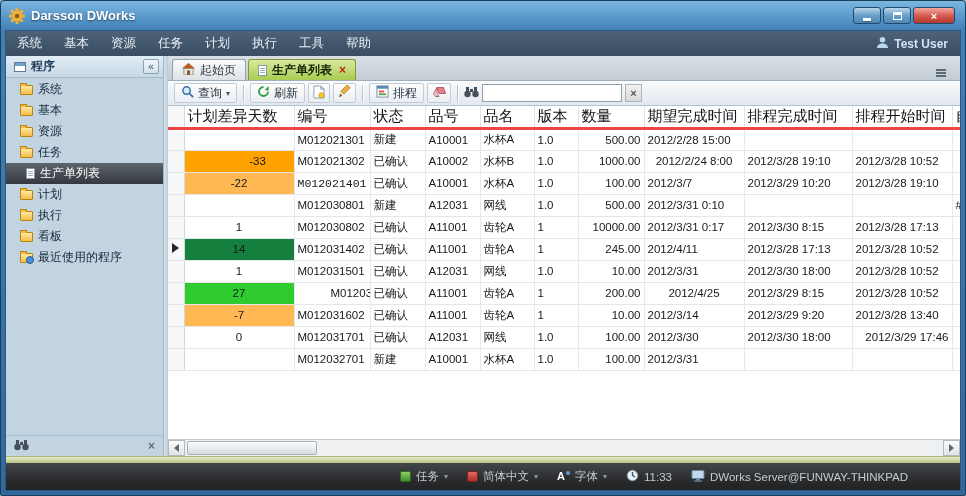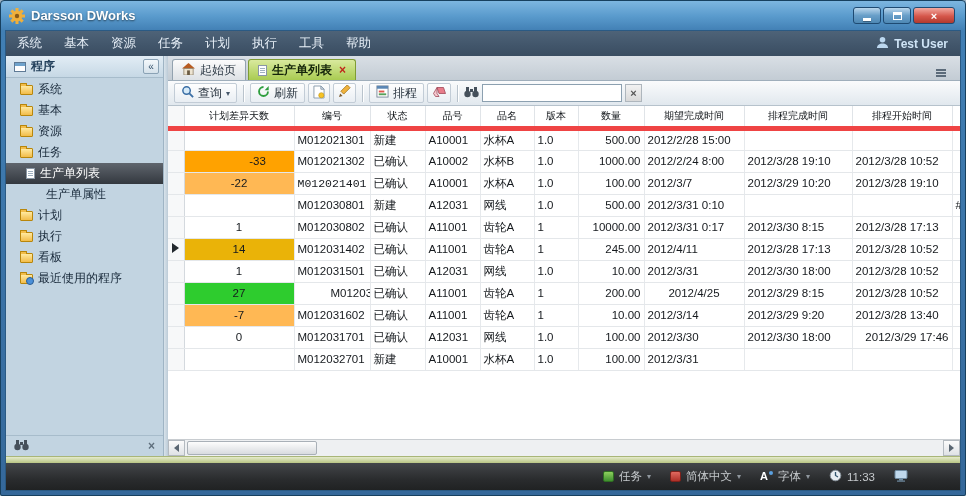--- a/index.html
+++ b/index.html
@@ -75,22 +75,22 @@
   .tbtn.icon-only{padding:0 4px;}
   .dd{font-size:8px;color:#46576A;}
   .tsep{width:1px;height:17px;background:#B9C3CC;box-shadow:1px 0 0 #FFF;margin:0 3px;}
   .searchbox{width:140px;height:18px;border:1px solid #8CA0B0;font-size:11px;padding:1px 4px;background:#FFF;}
   .clearbtn{width:17px;height:18px;border:1px solid #AEB6BD;background:linear-gradient(#F2F2F2,#D9D9D9);
     color:#555;font-size:11px;font-weight:bold;line-height:15px;padding:0;cursor:pointer;}
 
   
   .table-viewport{flex:1;min-height:0;background:#FFF;overflow:hidden;position:relative;}
   table.grid{border-collapse:collapse;table-layout:fixed;}
-  .grid th{height:22px;font-size:10px;font-weight:normal;color:#101418;text-align:center;
-    border-right:1px solid #E0E4E8;border-bottom:5px solid #ef4444;background:#FFF;white-space:nowrap;overflow:hidden;padding:0 3px;}
+  .grid th{height:22px;font-size:15px;font-weight:normal;color:#101418;text-align:left;
+    border-right:1px solid #E0E4E8;border-bottom:3px solid #ef4444;background:#FFF;white-space:nowrap;overflow:hidden;padding:0 3px;}
   .grid td{height:22px;font-size:11.5px;color:#15191D;border-right:1px solid #E6E9EC;border-bottom:1px solid #E4E7EA;
     white-space:nowrap;overflow:hidden;padding:0 3px;}
   .grid .marker-col{background:#F7F8F9;border-right:1px solid #D4D9DE;padding:0;}
   .row-arrow{display:inline-block;width:0;height:0;border-left:7px solid #22282E;border-top:5px solid transparent;border-bottom:5px solid transparent;margin-left:4px;}
 
   
   .hscroll{height:17px;flex:none;background:#EEF0F2;border-top:1px solid #C8CCD0;position:relative;}
   .hs-btn{position:absolute;top:0;width:17px;height:16px;background:linear-gradient(#FBFBFB,#DFE2E5);border:1px solid #B4BAC0;display:flex;align-items:center;justify-content:center;cursor:pointer;}
   .hs-left{left:0;}
   .hs-right{right:0;}
@@ -187,23 +187,20 @@
               <span>资源</span>
             </div>
             <div class="side-item">
               <span class="ic-folder"></span>
               <span>任务</span>
             </div>
             <div class="side-item selected">
               <span class="ic-doc"></span>
               <span>生产单列表</span>
             </div>
-            <div class="side-item child">
-              <span>生产单属性</span>
-            </div>
             <div class="side-item">
               <span class="ic-folder"></span>
               <span>计划</span>
             </div>
             <div class="side-item">
               <span class="ic-folder"></span>
               <span>执行</span>
             </div>
             <div class="side-item">
               <span class="ic-folder"></span>
@@ -358,21 +355,21 @@
                 </tr>
                 <tr>
                   <td class="marker-col"></td>
                   <td style="text-align: center; background: rgb(255, 162, 0); padding-left: 40px;">-33</td>
                   <td style="text-align: left;">M012021302</td>
                   <td style="text-align: left;">已确认</td>
                   <td style="text-align: left;">A10002</td>
                   <td style="text-align: left;">水杯B</td>
                   <td style="text-align: left;">1.0</td>
                   <td style="text-align: right;">1000.00</td>
-                  <td style="text-align: left;">2012/2/24 8:00</td>
+                  <td style="text-align: center;">2012/2/24 8:00</td>
                   <td style="text-align: left;">2012/3/28 19:10</td>
                   <td style="text-align: left;">2012/3/28 10:52</td>
                   <td style="text-align: left;"></td>
                 </tr>
                 <tr>
                   <td class="marker-col"></td>
                   <td style="text-align: center; background: rgb(255, 184, 84);">-22</td>
                   <td style="text-align: left; font-family: Liberation Mono, monospace;">M012021401</td>
                   <td style="text-align: left;">已确认</td>
                   <td style="text-align: left;">A10001</td>
@@ -407,21 +404,21 @@
                   <td style="text-align: left;">齿轮A</td>
                   <td style="text-align: left;">1</td>
                   <td style="text-align: right;">10000.00</td>
                   <td style="text-align: left;">2012/3/31 0:17</td>
                   <td style="text-align: left;">2012/3/30 8:15</td>
                   <td style="text-align: left;">2012/3/28 17:13</td>
                   <td style="text-align: left;"></td>
                 </tr>
                 <tr>
                   <td class="marker-col"><span class="row-arrow"></span></td>
-                  <td style="text-align: center; background: #eab308;">14</td>
+                  <td style="text-align: center; background: #15803d;">14</td>
                   <td style="text-align: left;">M012031402</td>
                   <td style="text-align: left;">已确认</td>
                   <td style="text-align: left;">A11001</td>
                   <td style="text-align: left;">齿轮A</td>
                   <td style="text-align: left;">1</td>
                   <td style="text-align: right;">245.00</td>
                   <td style="text-align: left;">2012/4/11</td>
                   <td style="text-align: left;">2012/3/28 17:13</td>
                   <td style="text-align: left;">2012/3/28 10:52</td>
                   <td style="text-align: left;"></td>
@@ -540,16 +537,17 @@
         <span>11:33</span>
       </div>
       <div class="sb-group">
         <span>
           <svg width="14" height="12" viewBox="0 0 14 12">
               <rect x="1" y="0.5" width="12" height="8" rx="1" fill="#BFD8EC" stroke="#6E8AA0"></rect>
               <rect x="5" y="8.5" width="4" height="2" fill="#6E8AA0"></rect>
               <rect x="3" y="10.5" width="8" height="1.2" fill="#6E8AA0"></rect>
             </svg>
         </span>
+        <span>DWorks Server@FUNWAY-THINKPAD</span>
       </div>
     </div>
   </div>
 </div>
 
 </body></html>

